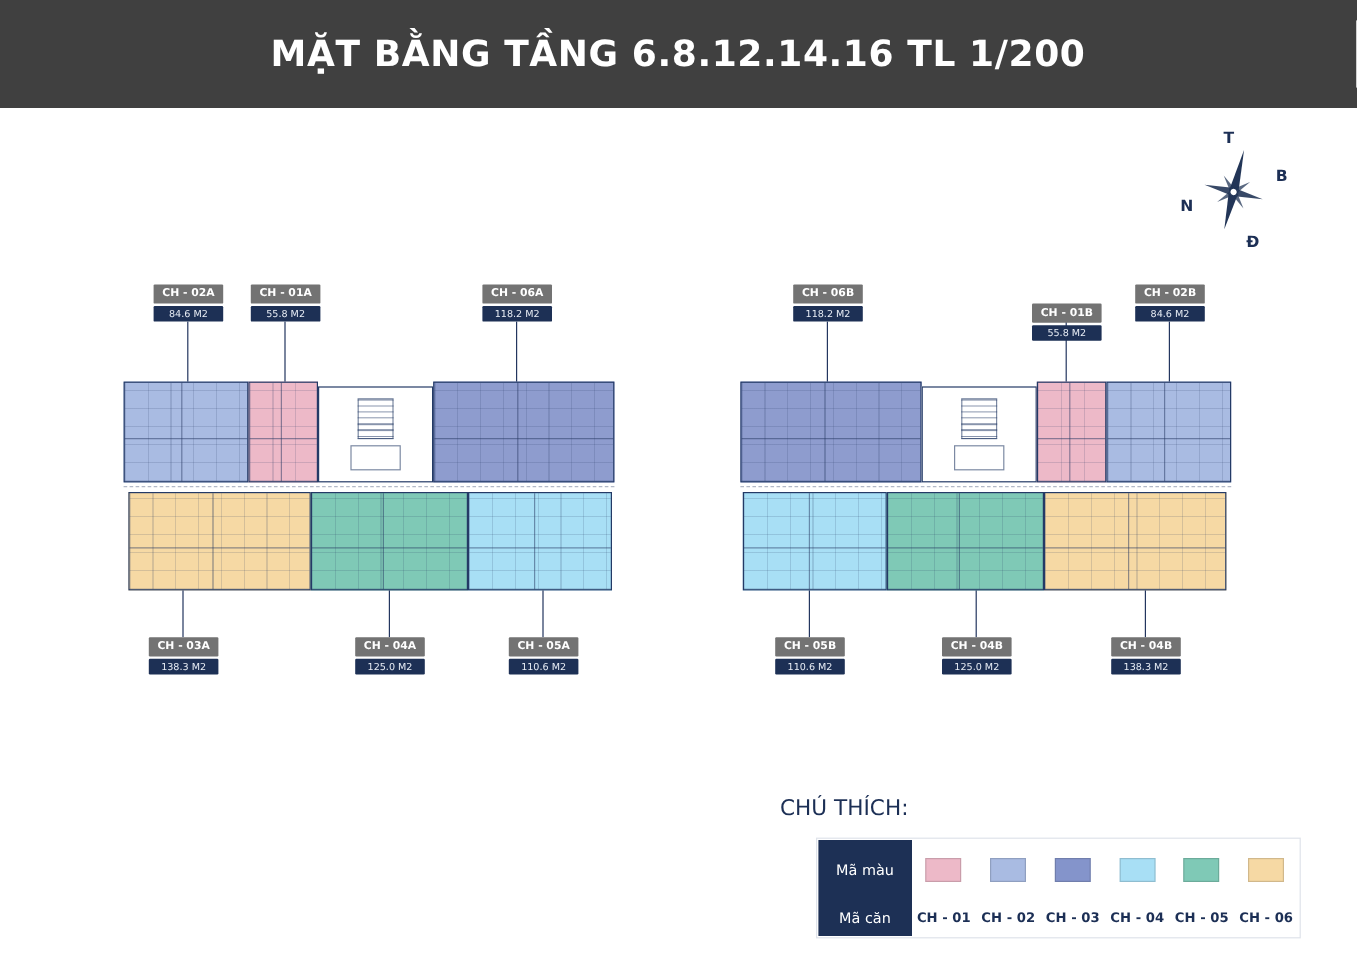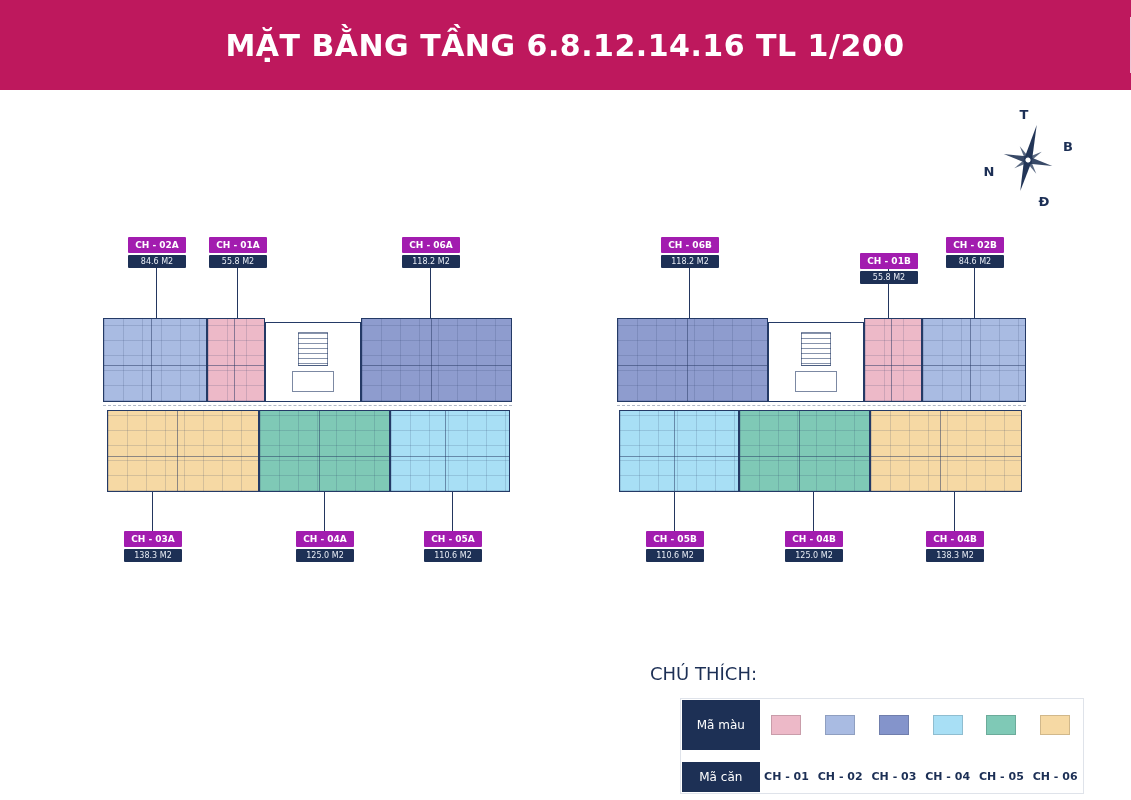--- a/index.html
+++ b/index.html
@@ -1,36 +1,36 @@
 <!DOCTYPE html>
 <html><head>
 <meta charset="utf-8">
 <style>
   * { box-sizing: border-box; margin: 0; padding: 0; }
   body { background: #ffffff; font-family: "DejaVu Sans", "Liberation Sans", sans-serif; }
   .page { position: relative; width: 1131px; height: 800px; background: #ffffff; overflow: hidden; }
 
   
   .topbar { position: absolute; left: 0; top: 0; width: 1131px; height: 90px;
-            background: #be185d; display: flex; align-items: center; }
+            background: #404040; display: flex; align-items: center; }
   .title-area { flex: 1; text-align: center; }
   .page-title { color: #ffffff; font-size: 30px; font-weight: bold; letter-spacing: .5px; }
   .header-sep { width: 1px; height: 56px; background: rgba(255,255,255,.75); }
   .brand { width: 174px; display: flex; flex-direction: column; align-items: center; gap: 2px; }
   .brand-name { color: #ffffff; font-family: "DejaVu Serif", "Liberation Serif", serif;
                 font-size: 13px; letter-spacing: 3px; }
   .brand-sub { color: #b9c4d8; font-size: 7px; letter-spacing: 4px; }
 
   
   .compass { position: absolute; left: 980px; top: 106px; }
   .compass text { font-size: 13px; font-weight: bold; fill: #1c2f55; }
 
   
   .ulabel { position: absolute; width: 58px; text-align: center; z-index: 3; }
-  .ul-code { background: #a21caf; color: #ffffff; font-size: 9px; font-weight: bold;
+  .ul-code { background: #737373; color: #ffffff; font-size: 9px; font-weight: bold;
              padding: 3px 0; border-radius: 1px; }
   .ul-area { background: #1d3055; color: #e8edf5; font-size: 8px; padding: 2px 0;
              margin-top: 2px; border-radius: 1px; }
   .leader { position: absolute; width: 1px; background: #23365f; z-index: 2; }
 
   
   .apt { position: absolute; border: 1.5px solid #243a66;
          background-image:
            repeating-linear-gradient(0deg,  rgba(35,54,95,.16) 0 1px, transparent 1px 15px),
            repeating-linear-gradient(90deg, rgba(35,54,95,.16) 0 1px, transparent 1px 19px); }
@@ -45,21 +45,21 @@
   .core::after { content: ""; position: absolute; left: 28%; right: 28%; top: 62%; bottom: 12%;
                  border: 1px solid rgba(36,58,102,.6); }
   .corridor { position: absolute; height: 1px; border-top: 1px dashed rgba(35,54,95,.35); }
 
   
   .legend-title { position: absolute; left: 650px; top: 663px; font-size: 18px;
                   font-weight: normal; color: #1c2f55; }
   .legend-table { position: absolute; left: 680px; top: 698px; width: 404px;
                   background: #ffffff; border: 1px solid #dfe3ea; padding: 1px; }
   .lg-row { display: flex; align-items: center; }
-  .lg-row + .lg-row { margin-top: 12px; }
+  .lg-row + .lg-row { margin-top: 0; }
   .lg-head { width: 78px; height: 50px; background: #1d3055; color: #ffffff; font-size: 12px;
              display: flex; align-items: center; justify-content: center; }
   .lg-cell { width: 54px; display: flex; align-items: center; justify-content: center; height: 34px; }
   .sw { width: 30px; height: 20px; border: 1px solid rgba(0,0,0,.15); }
   .lg-unit { width: 54px; height: 30px; line-height: 30px; text-align: center;
              font-size: 11px; font-weight: bold; color: #1c2f55; }
   .lg-row.units .lg-head { height: 30px; }
 </style>
 </head>
 <body>

